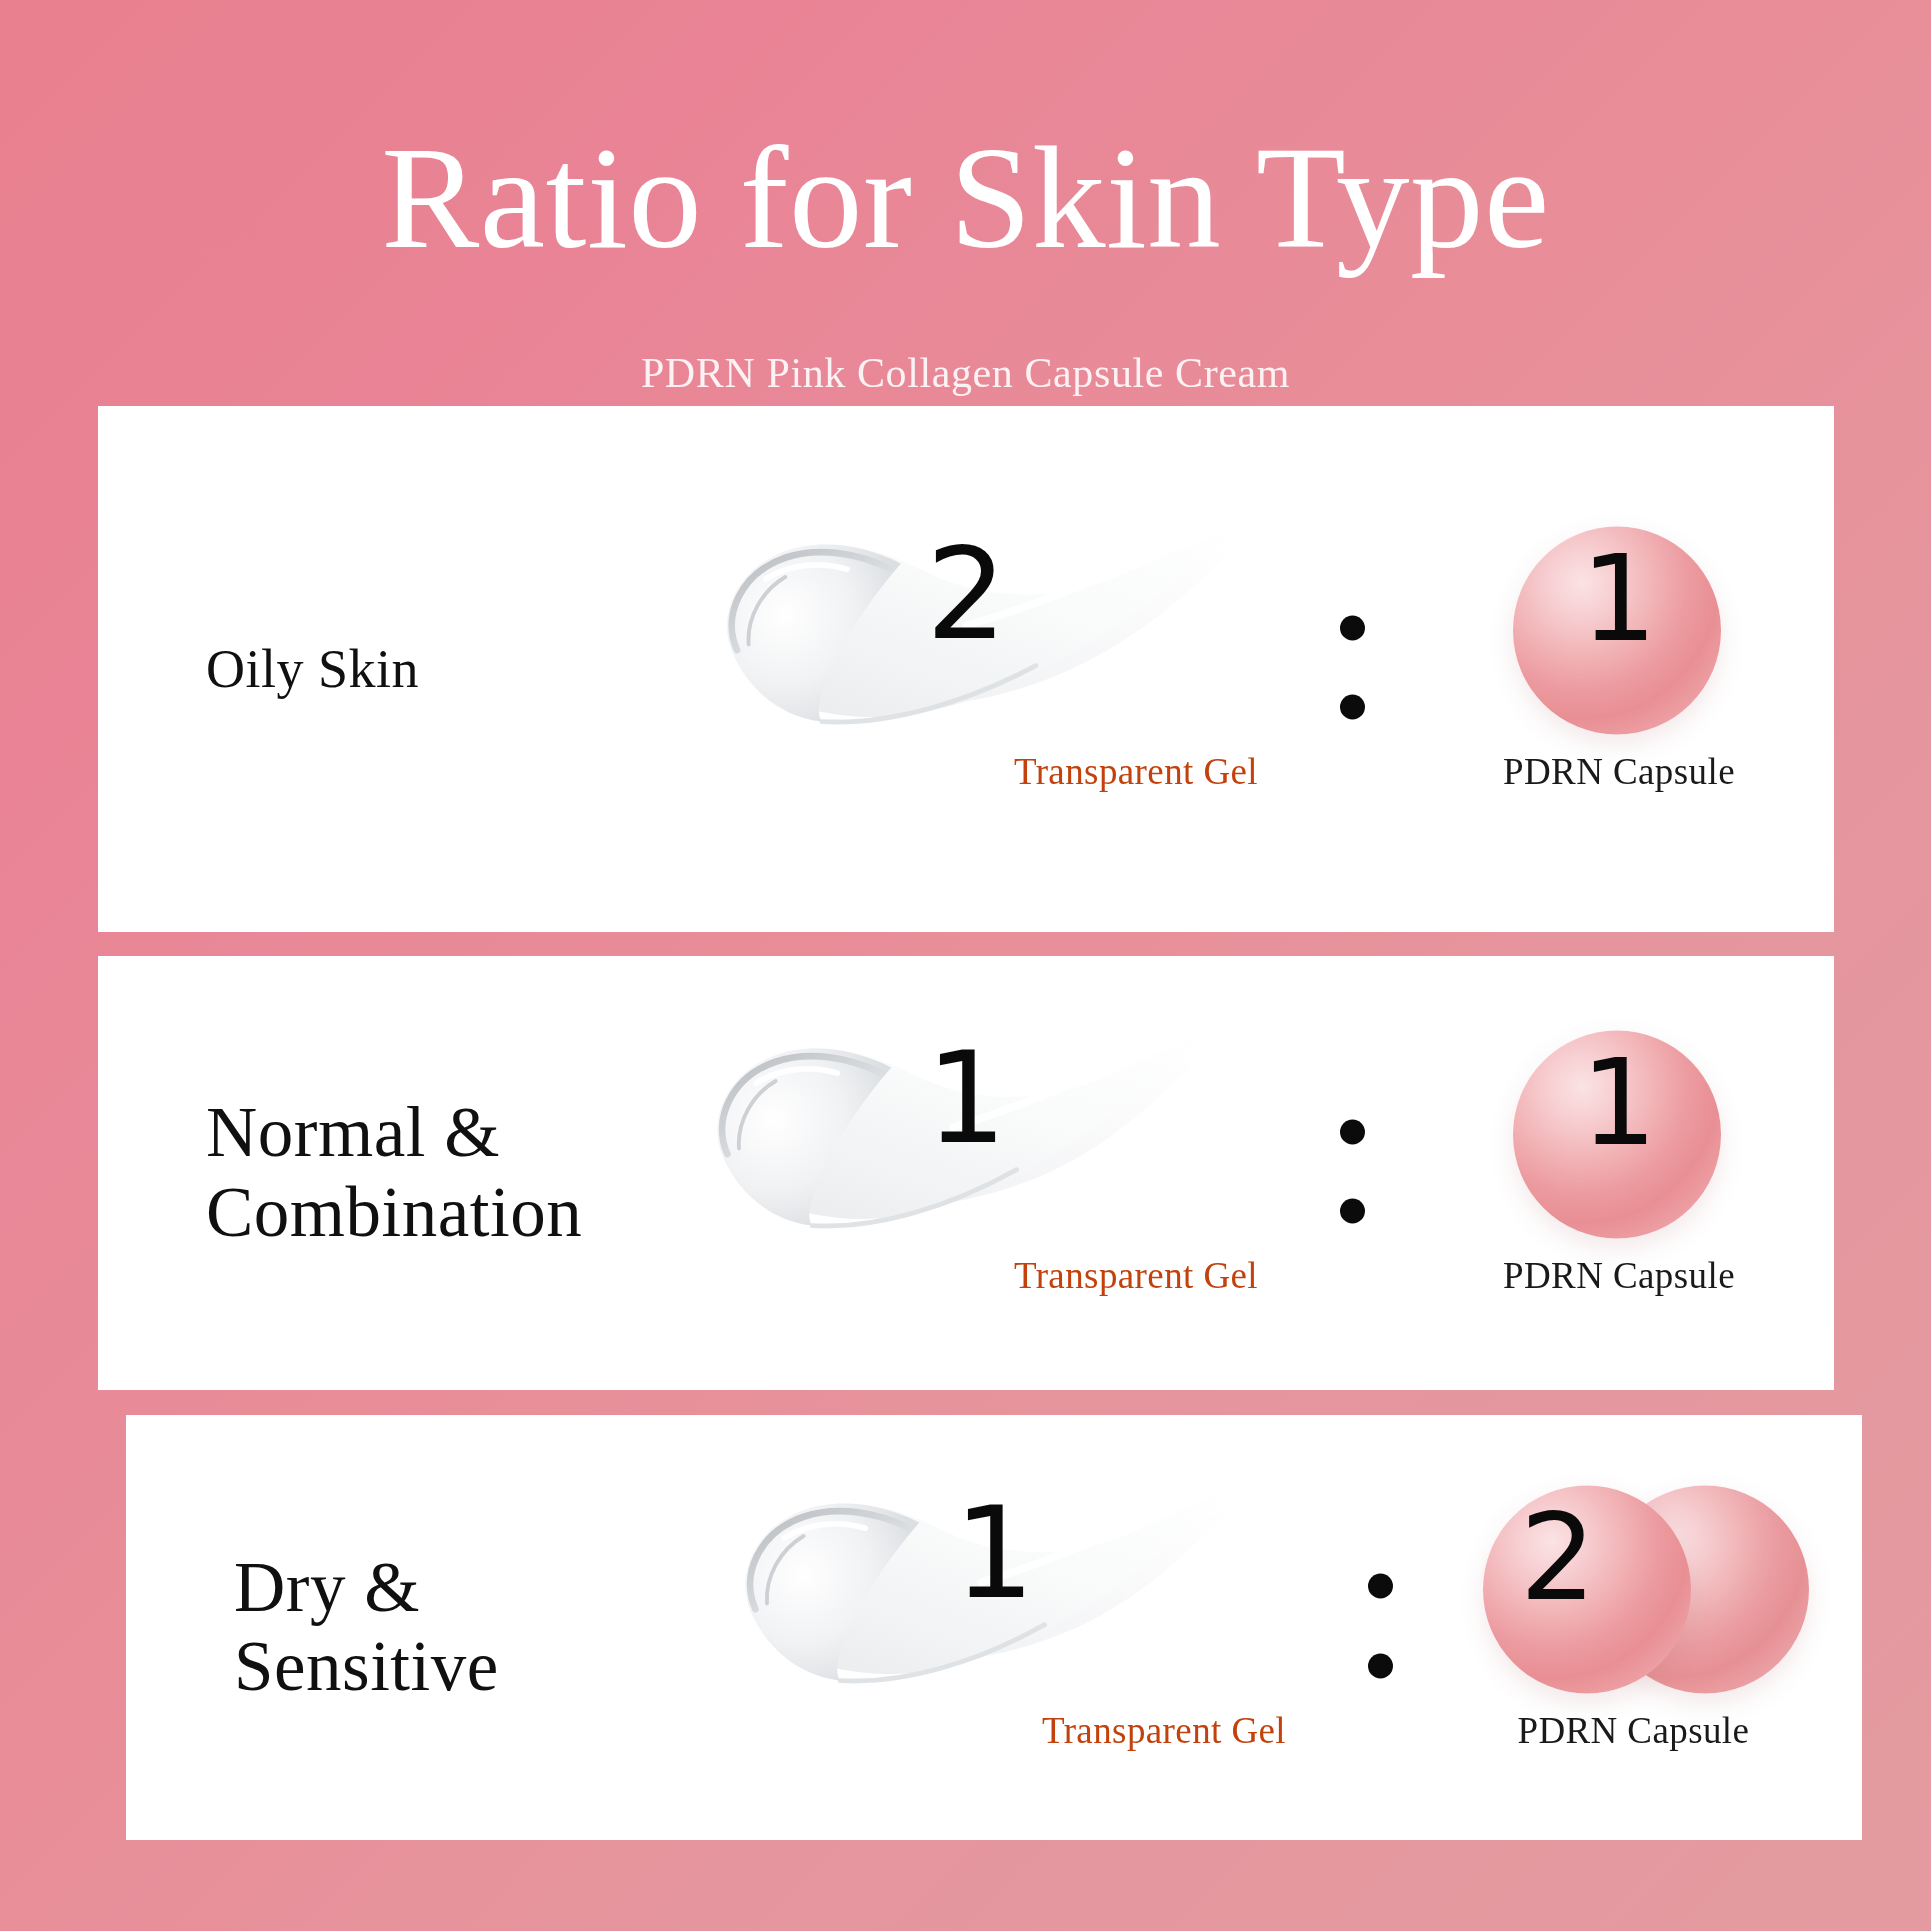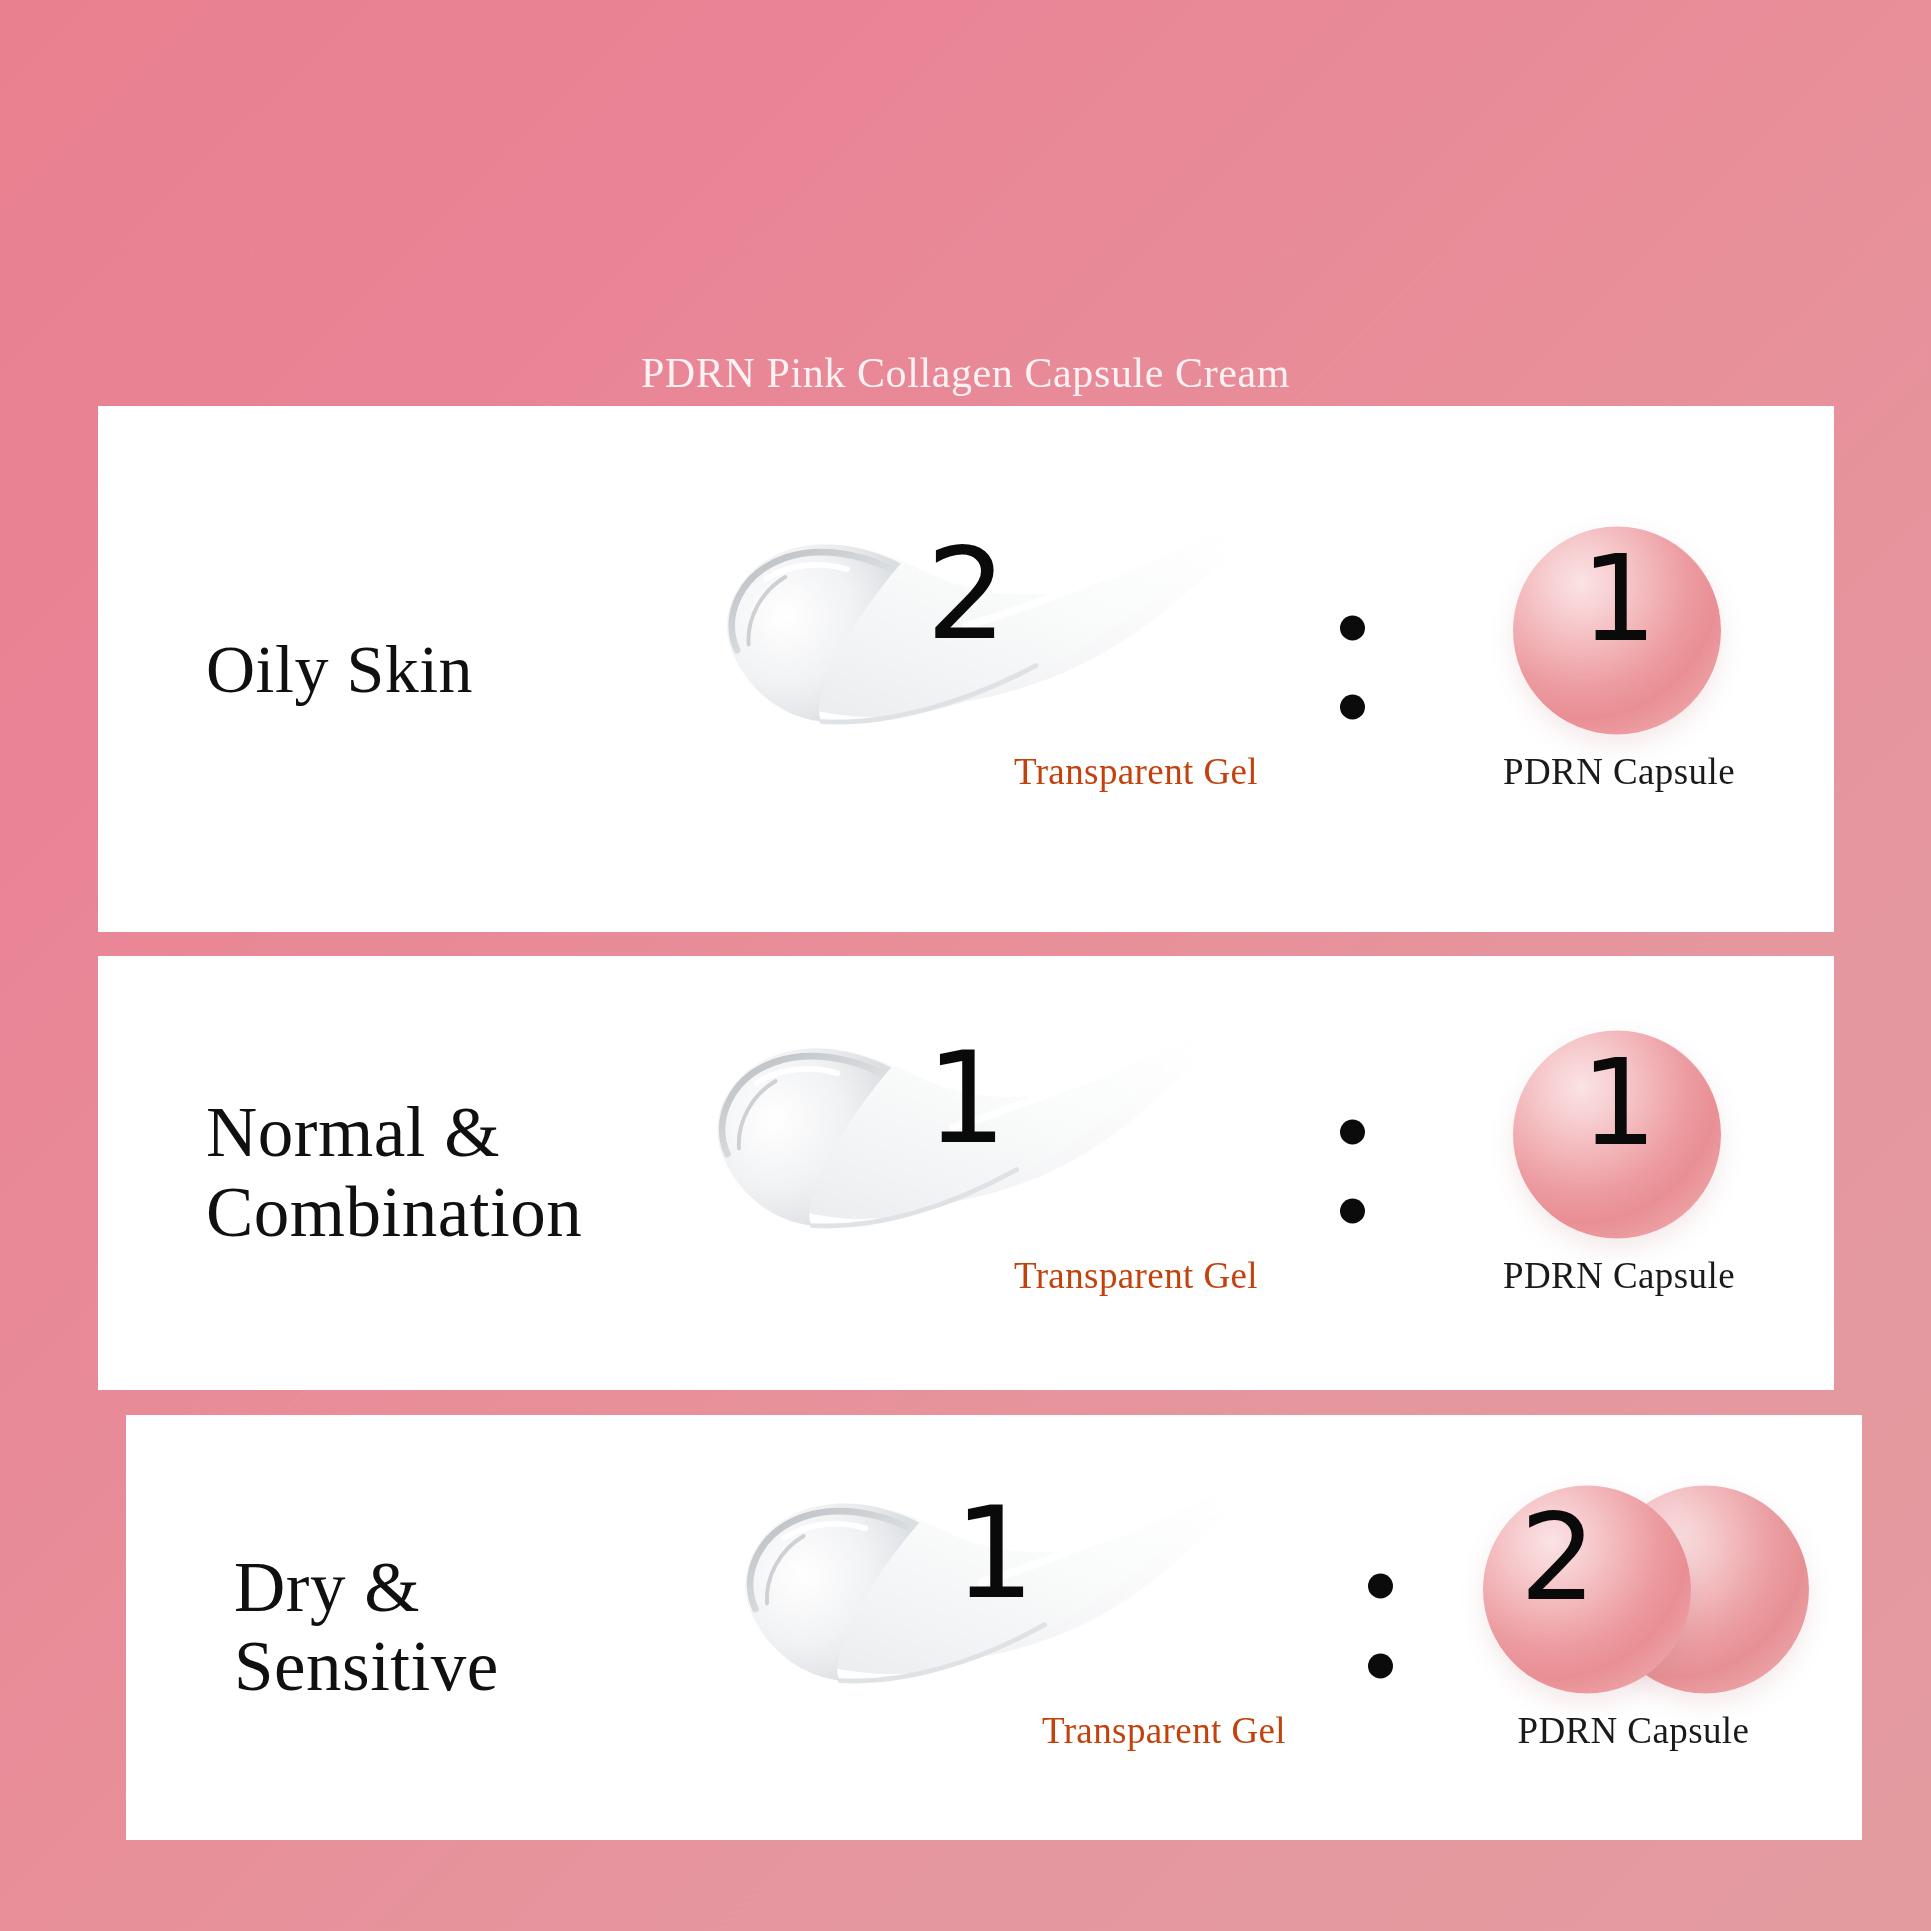--- a/index.html
+++ b/index.html
@@ -84,21 +84,21 @@
     width: 100%;
     height: 100%;
   }
 
   
   .skin-label {
     position: absolute;
     left: 108px;
     top: 50%;
     transform: translateY(-50%);
-    font-size: 68px;
+    font-size: 54px;
     line-height: 1.12;
     color: #101010;
     font-weight: 400;
     letter-spacing: 0.5px;
     white-space: pre-line;
     font-family: "Liberation Serif", "DejaVu Serif", serif;
   }
 
   
   .gel-group {
@@ -237,20 +237,21 @@
 
   #card-1 .skin-label,
   #card-2 .skin-label { font-size: 71px; }
 </style>
 </head>
 <body>
 
 <div id="stage">
 
   <div id="header">
+    <div id="page-title">Ratio for Skin Type</div>
     <div id="page-subtitle">PDRN Pink Collagen Capsule Cream</div>
   </div>
 
   <div class="card" id="card-0">
     <div class="card-inner">
 
       <div class="skin-label">Oily Skin</div>
 
       <div class="gel-group">
         <div class="gel-art">

